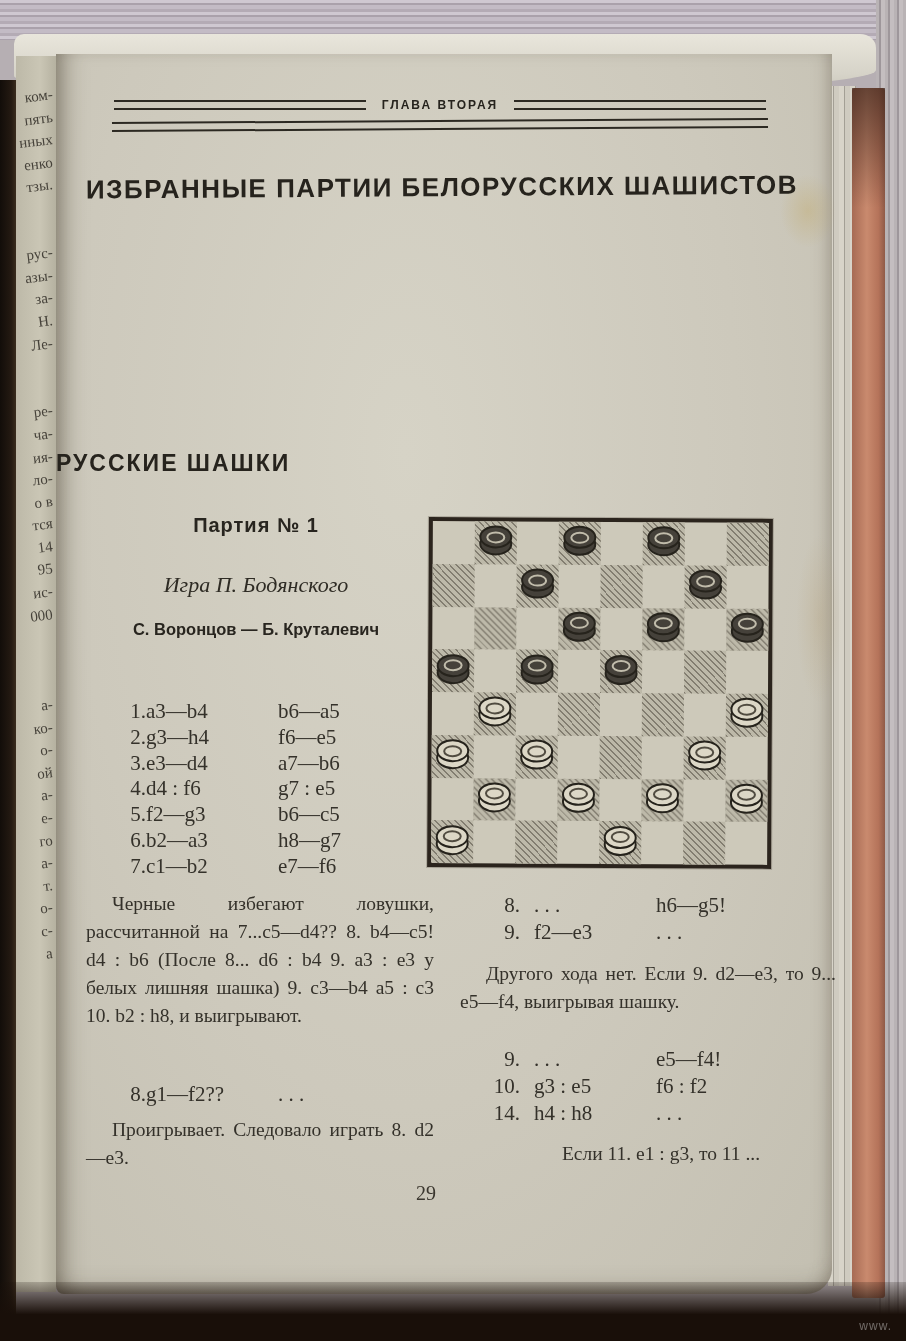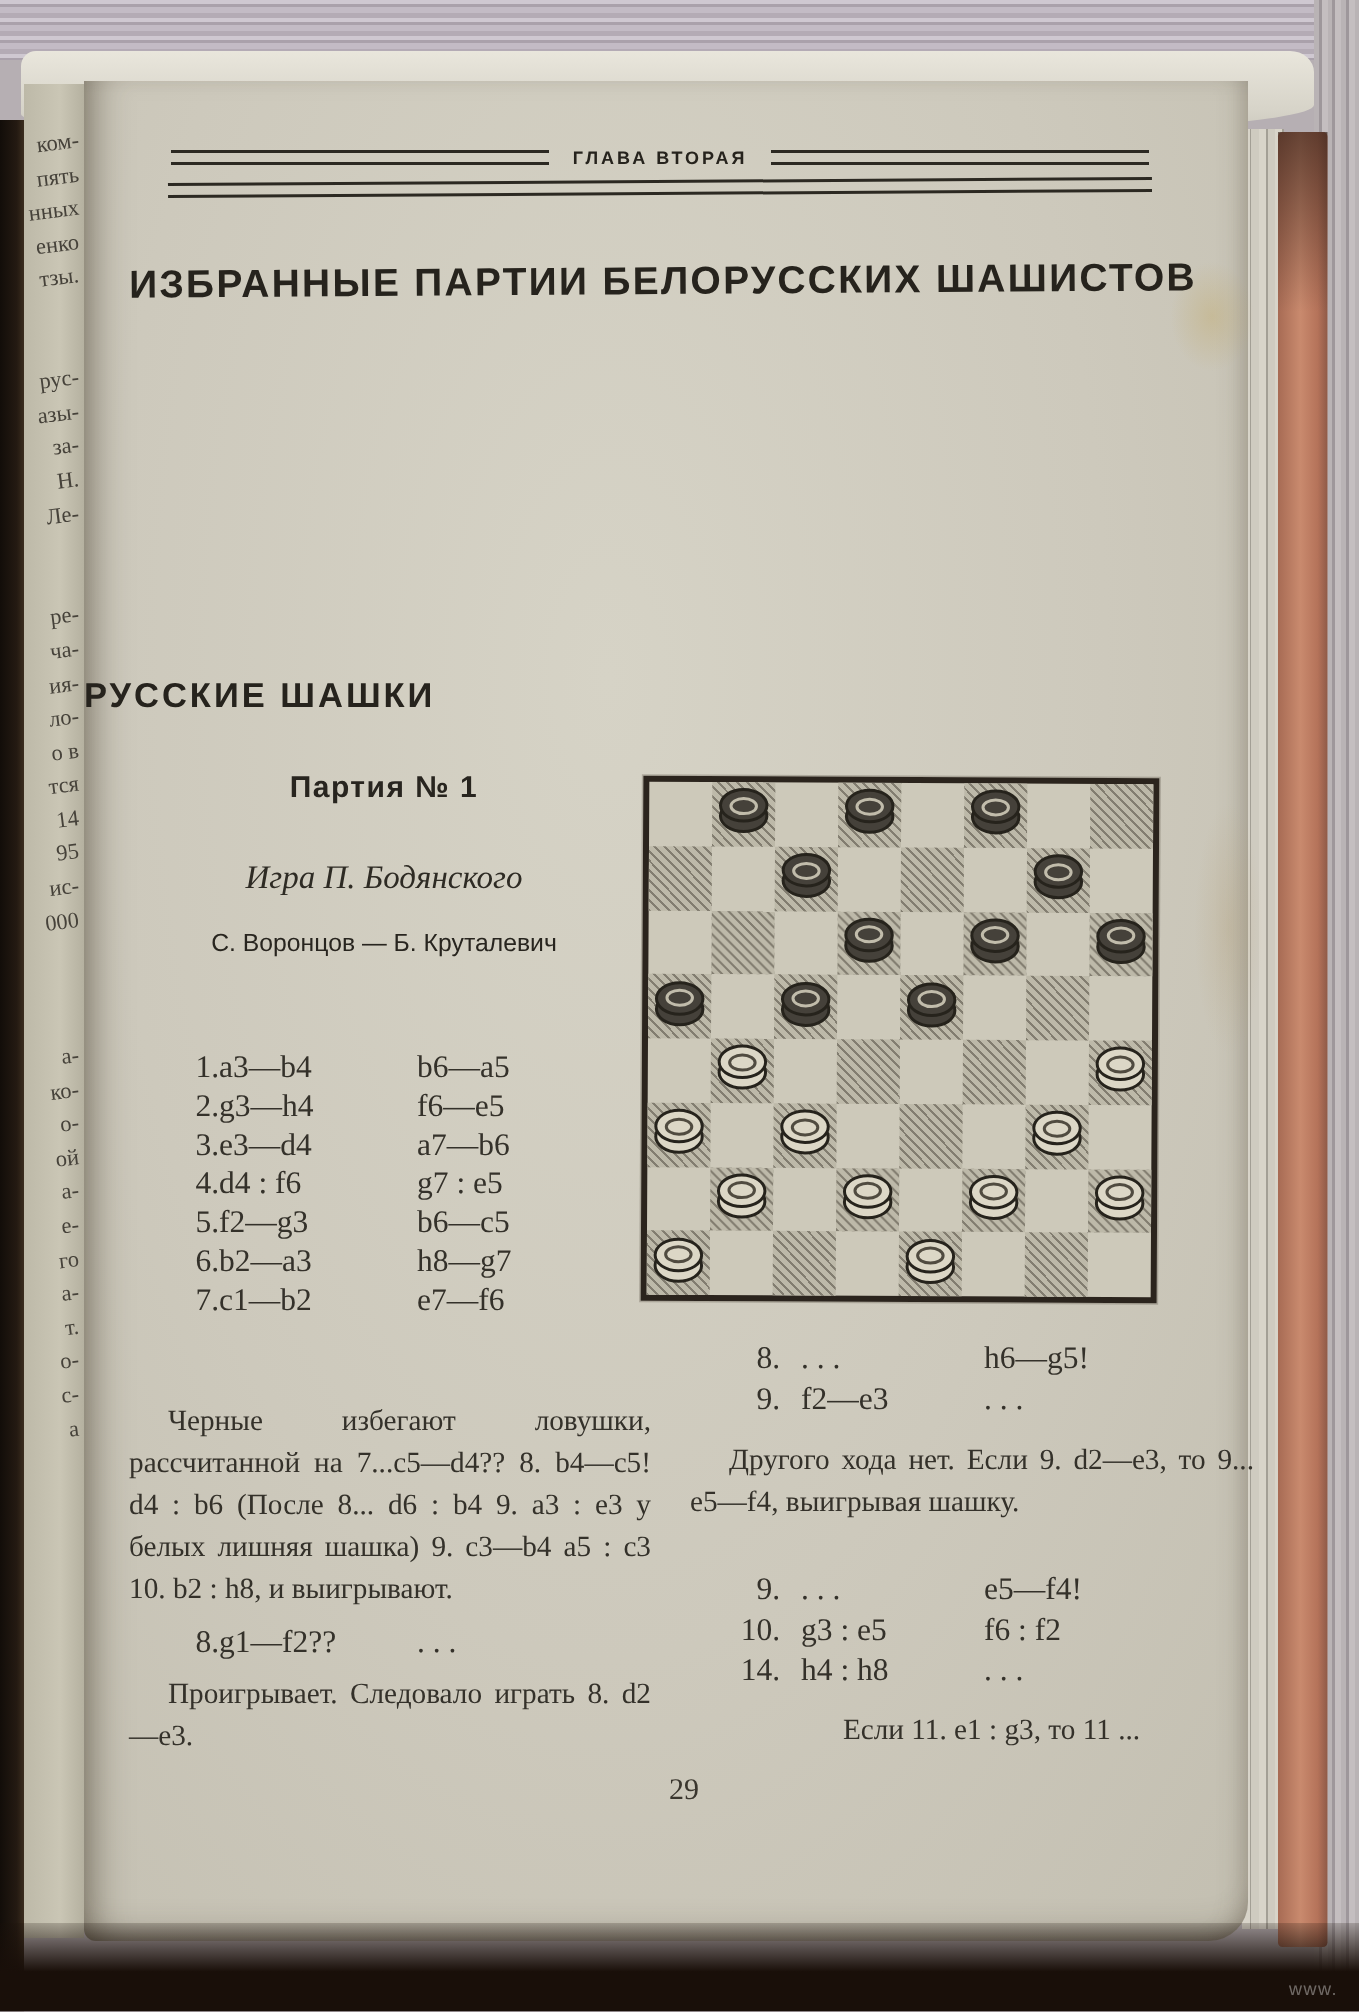--- a/index.html
+++ b/index.html
@@ -56,46 +56,46 @@
     font-family:"Liberation Sans",sans-serif;font-weight:bold;font-size:26px;letter-spacing:1.5px;
     color:#26231d;transform:rotate(-.4deg);}
   .section-title{position:absolute;left:0px;top:396px;width:776px;text-align:left;
     font-family:"Liberation Sans",sans-serif;font-weight:bold;font-size:23px;letter-spacing:2px;color:#26231d;}
 
   .game-no{position:absolute;left:40px;top:460px;width:320px;text-align:center;
     font-family:"Liberation Sans",sans-serif;font-weight:bold;font-size:20px;letter-spacing:1px;color:#28251f;}
   .game-source{position:absolute;left:30px;top:518px;width:340px;text-align:center;
     font-style:italic;font-size:22px;color:#2e2b24;}
   .game-players{position:absolute;left:10px;top:566px;width:380px;text-align:center;
-    font-family:"Liberation Sans",sans-serif;font-weight:normal;font-size:16.5px;color:#28251f;}
+    font-family:"Liberation Sans",sans-serif;font-weight:bold;font-size:16.5px;color:#28251f;}
   .game-event{position:absolute;left:40px;top:608px;width:320px;text-align:center;font-size:20.5px;}
 
   .moves{position:absolute;font-size:21px;}
   .moves .mv-row{display:flex;line-height:25.8px;}
   .moves .mv-n{width:38px;text-align:right;}
   .moves .mv-w{width:132px;}
   .moves .mv-b{width:140px;}
   .moves-main{left:52px;top:645px;}
 
   .moves-r{position:absolute;font-size:21px;}
   .moves-r .mv-row{display:flex;line-height:27px;}
   .moves-r .mv-n{width:56px;text-align:right;}
   .moves-r .mv-w{width:122px;margin-left:14px;}
   .moves-r .mv-b{flex:1;}
 
   .para{position:absolute;text-align:justify;font-size:19.5px;line-height:28px;}
   .para .indent{display:inline-block;width:26px;}
-  .p-left1{left:30px;top:836px;width:348px;margin-top:44px;}
+  .p-left1{left:30px;top:836px;width:348px;}
   .mv8{left:52px;top:1028px;}
   .p-left2{left:30px;top:1062px;width:348px;}
   .r-moves1{left:408px;top:838px;width:368px;}
   .p-right1{left:404px;top:906px;width:376px;}
   .r-moves2{left:408px;top:992px;width:368px;}
   .p-right2{left:404px;top:1086px;width:376px;text-align:center;}
-  .page-num{position:absolute;left:330px;top:1128px;width:80px;text-align:right;font-size:20px;color:#3a362e;}
+  .page-num{position:absolute;left:330px;top:1128px;width:80px;text-align:center;font-size:20px;color:#3a362e;}
 
   
   .board-wrap{position:absolute;left:372px;top:464px;width:336px;height:342px;
     border:4px solid #2b241d;background:#cdc9ba;transform:rotate(.3deg);
     box-shadow:0 0 0 1px rgba(60,50,40,.25);}
   .board{display:grid;grid-template-columns:repeat(8,1fr);grid-template-rows:repeat(8,1fr);
     width:100%;height:100%;}
   .cell{position:relative;}
   .cell.dark{background:
     repeating-linear-gradient(45deg,rgba(72,66,56,.50) 0 1.4px,rgba(72,66,56,0) 1.4px 4.6px),

